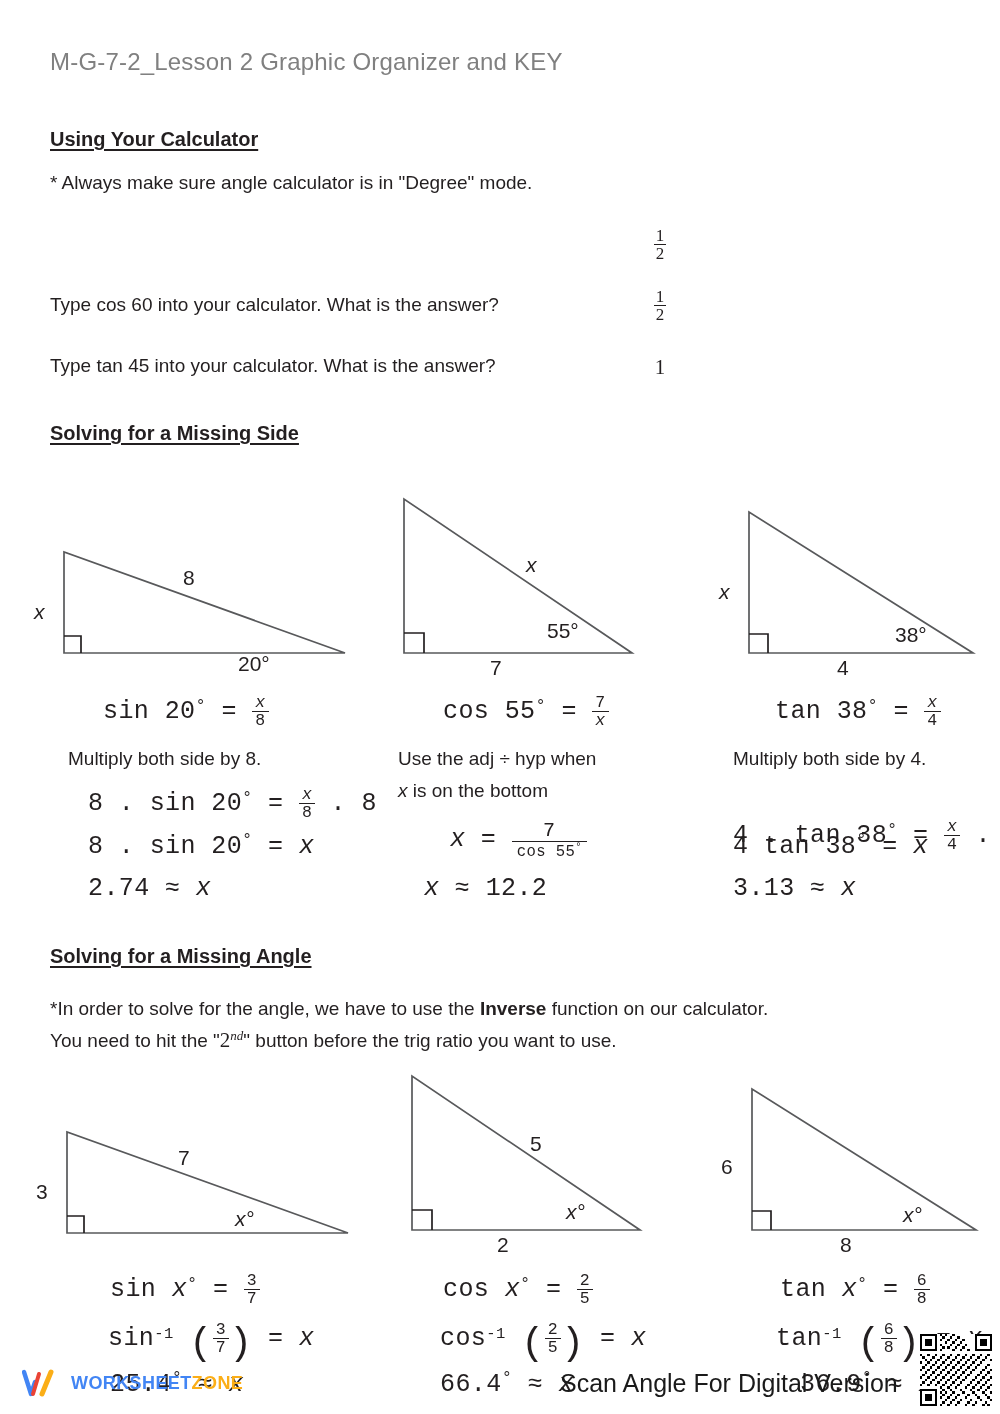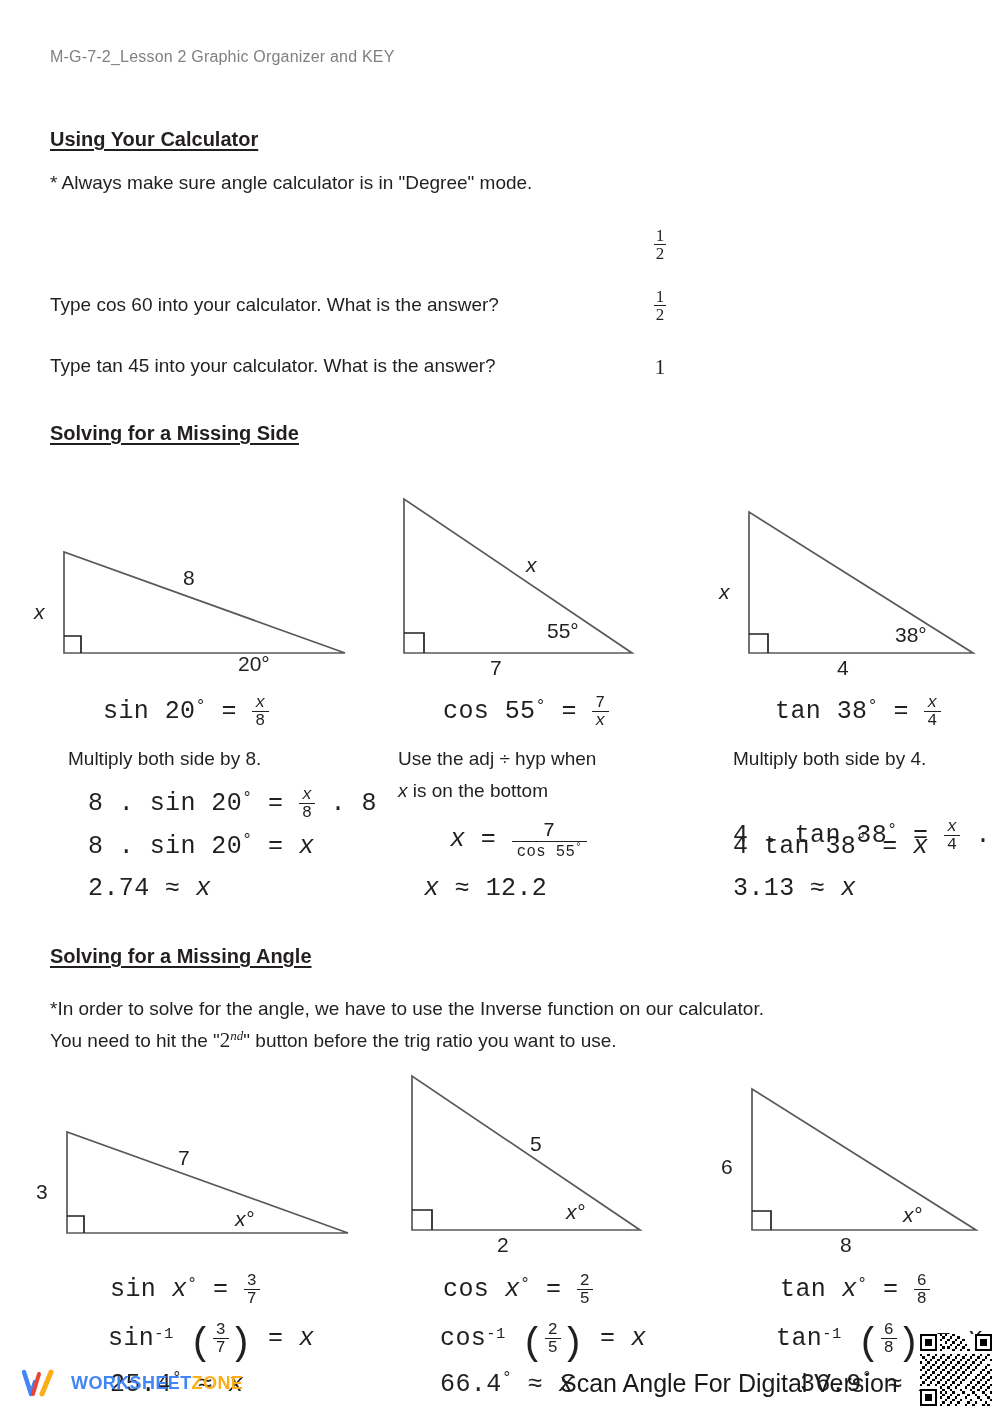--- a/index.html
+++ b/index.html
@@ -19,21 +19,21 @@
     position: relative;
     width: 1000px;
     height: 1414px;
   }
 
   
   .doc-title {
     position: absolute;
     left: 50px;
     top: 48px;
-    font-size: 16px;
+    font-size: 24px;
     color: #808080;
     letter-spacing: 0.2px;
     white-space: nowrap;
   }
 
   
   .section-heading {
     position: absolute;
     font-size: 20px;
     font-weight: bold;
@@ -300,21 +300,21 @@
   </div>
   <div class="math" style="left:733px; top:874px;">
     <span class="rm">3.13</span>
     <span class="rm">≈</span>
     <span class="it">x</span>
   </div>
 
   <div class="section-heading" style="left:50px; top:945px;">Solving for a Missing Angle</div>
 
   <div class="body-text" style="left:50px; top:998px;">
-    <span>*In order to solve for the angle, we have to use the </span><span style="font-weight:normal;">Inverse</span><span> function on our calculator.</span>
+    <span>*In order to solve for the angle, we have to use the </span><span style="font-weight:bold;">Inverse</span><span> function on our calculator.</span>
   </div>
   <div class="body-text" style="left:50px; top:1028px;">
     <span>You need to hit the  "</span><span style="font-family:'Liberation Serif',serif; font-size:21px;"><span>2</span><span style="font-size:0.62em; vertical-align:0.52em; font-style:italic;">nd</span></span><span>"  button before the trig ratio you want to use.</span>
   </div>
 
   <div class="tri-wrap" style="left:63px; top:1128px;">
     <svg width="290" height="112" viewBox="0 0 290 112">
       <polygon points="4,4 4,105 285,105" fill="none" stroke="#58595b" stroke-width="1.7"></polygon>
       <polyline points="4,88 21,88 21,105" fill="none" stroke="#231f20" stroke-width="1.7"></polyline>
     </svg>

